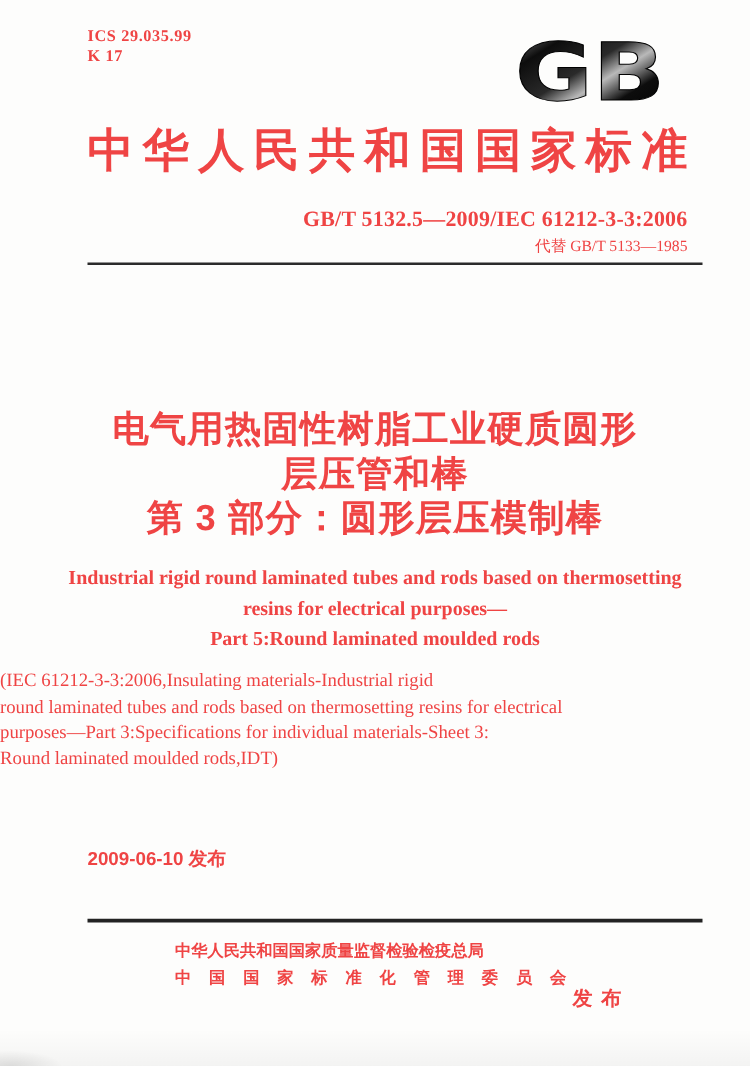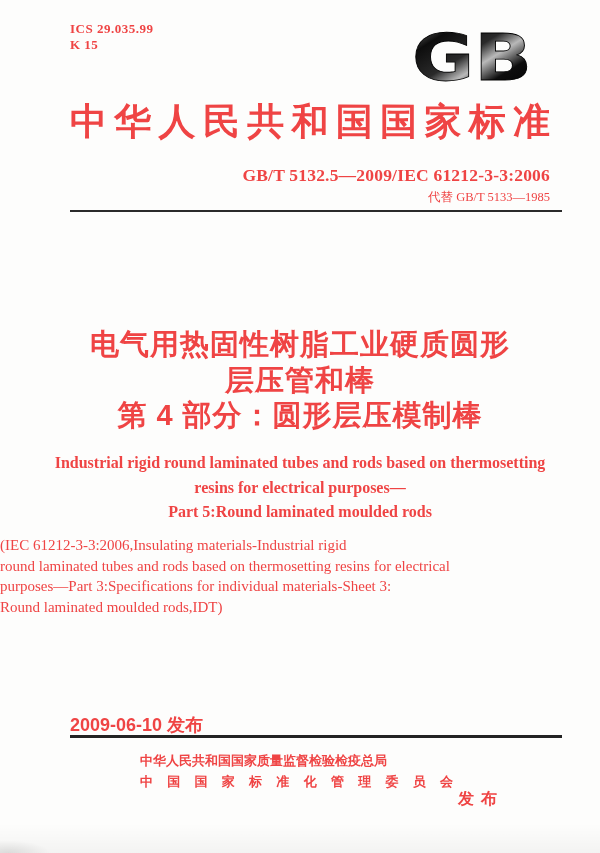--- a/index.html
+++ b/index.html
@@ -51,24 +51,24 @@
     position:absolute; left:0; top:451px; width:100%; text-align:center;
     font-weight:bold; font-size:16px; line-height:24.5px;
   }
 
   .iec-note {
     position:absolute; left:0; top:535px; width:100%; text-align:left;
     font-size:15px; line-height:20.5px;
   }
 
   .dates {
-    position:absolute; left:70px; top:713px; width:492px;
+    position:absolute; left:70px; top:678px; width:492px;
     display:flex; justify-content:space-between;
     font-family:"Liberation Sans","DejaVu Sans",sans-serif;
-    font-weight:bold; font-size:18px;
+    font-weight:bold; font-size:15px;
   }
 
   .rule-bottom { position:absolute; left:70px; top:735px; width:492px; height:3px; background:#232323; }
 
   .publisher {
     position:absolute; left:140px; top:750px; width:313px;
     font-weight:bold; font-size:13px; line-height:21px; white-space:nowrap;
   }
   .publisher .l2 { text-align:justify; text-align-last:justify; white-space:normal; }
 
@@ -77,21 +77,21 @@
     font-weight:bold; font-size:16px; letter-spacing:7px; white-space:nowrap;margin-top:28px;
   }
 </style>
 </head>
 <body>
 
 <div class="page">
 
   <div class="ics">
     <div>ICS 29.035.99</div>
-    <div>K 15</div>
+    <div>K 17</div>
   </div>
 
   <div class="gb-logo">
     <svg viewBox="0 0 128 64" xmlns="http://www.w3.org/2000/svg">
       <defs>
         <linearGradient id="gbgrad" x1="0" y1="0" x2="1" y2="1">
           <stop offset="0" stop-color="#8f8f8f"></stop>
           <stop offset="0.22" stop-color="#0d0d0d"></stop>
           <stop offset="0.45" stop-color="#2a2a2a"></stop>
           <stop offset="0.58" stop-color="#b9b9b9"></stop>
@@ -108,21 +108,21 @@
   <div class="std-block">
     <div class="std-number">GB/T 5132.5—2009/IEC 61212-3-3:2006</div>
     <div class="std-replaces">代替 GB/T 5133—1985</div>
   </div>
 
   <div class="rule-top"></div>
 
   <div class="main-title">
     <div>电气用热固性树脂工业硬质圆形</div>
     <div>层压管和棒</div>
-    <div>第 4 部分：圆形层压模制棒</div>
+    <div>第 3 部分：圆形层压模制棒</div>
   </div>
 
   <div class="en-title">
     <div>Industrial rigid round laminated tubes and rods based on thermosetting</div>
     <div>resins for electrical purposes—</div>
     <div>Part 5:Round laminated moulded rods</div>
   </div>
 
   <div class="iec-note">
     <div>(IEC 61212-3-3:2006,Insulating materials-Industrial rigid</div>

